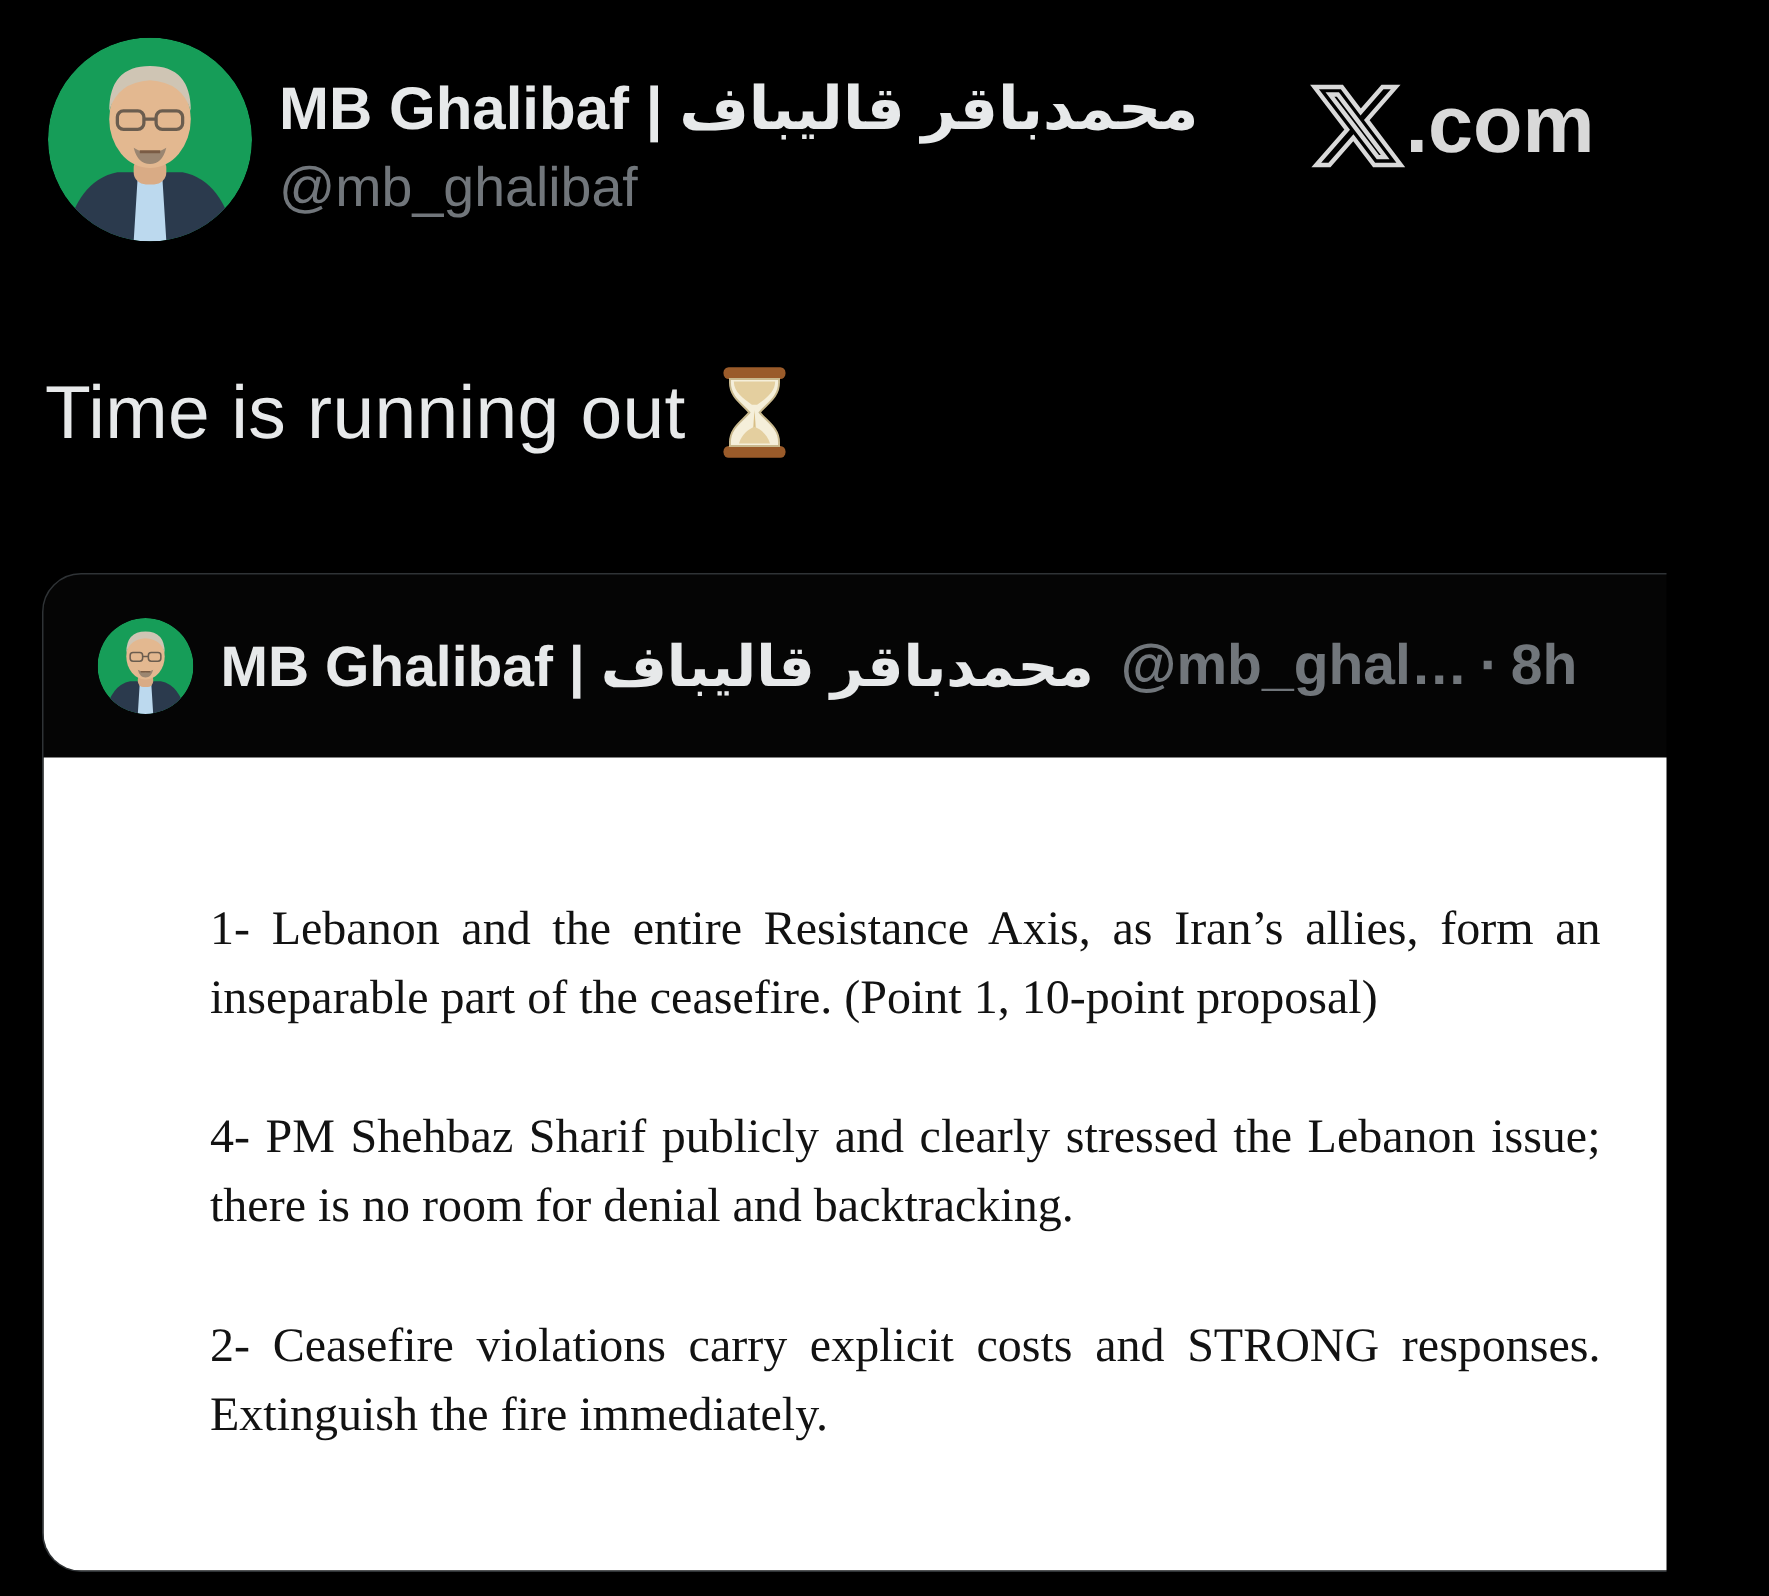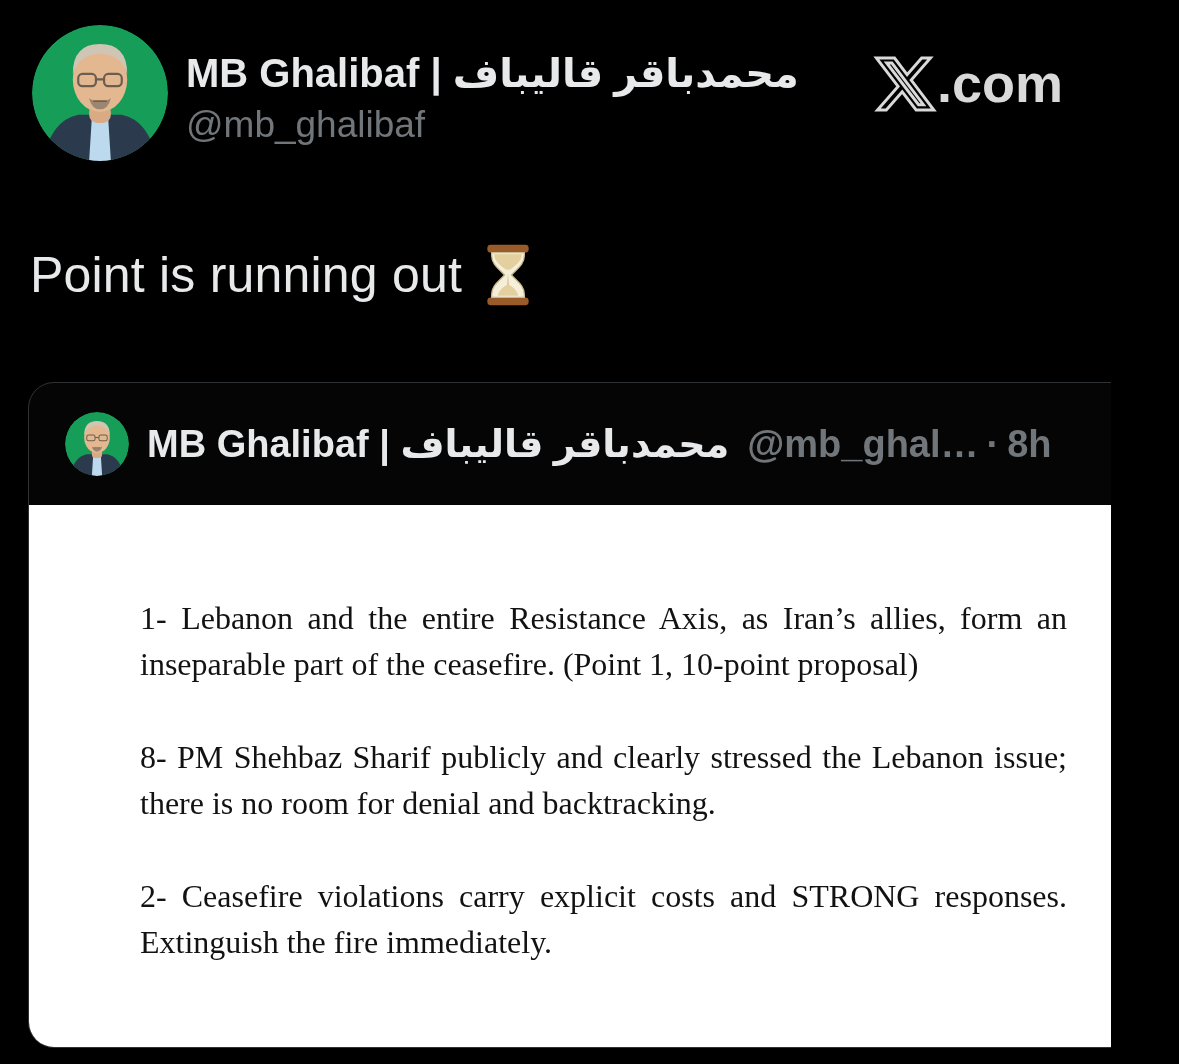--- a/index.html
+++ b/index.html
@@ -87,21 +87,21 @@
   </div>
 
   <div class="xcom">
     <svg viewBox="0 0 24 24">
       <path d="M18.244 2.25h3.308l-7.227 8.26 8.502 11.24h-6.657l-5.214-6.817L4.99 21.75H1.68l7.73-8.835L1.254 2.25h6.826l4.713 6.231zm-1.161 17.52h1.833L7.084 4.126H5.117z" fill="none" stroke="#d9d9d9" stroke-width="1.1"></path>
     </svg>
     <span class="xcom-text">.com</span>
   </div>
 
   <div class="tweet-line">
-    <span class="tweet-text">Point is running out</span>
+    <span class="tweet-text">Time is running out</span>
     <svg class="hourglass" viewBox="0 0 64 72">
       <rect x="8" y="1" width="48" height="9" rx="4" fill="#9a5b2a"></rect>
       <rect x="8" y="62" width="48" height="9" rx="4" fill="#9a5b2a"></rect>
       <path d="M13 10 H51 V13 C51 24 42 29 36 36 C42 43 51 48 51 59 V62 H13 V59 C13 48 22 43 28 36 C22 29 13 24 13 13 Z" fill="#f5efda" stroke="#c9b98e" stroke-width="1.5"></path>
       <path d="M16 12 H48 C48 20 41 25 34 30 L30 30 C23 25 16 20 16 12 Z" fill="#e4cf9f"></path>
       <path d="M32 34 L33 48 L31 48 Z" fill="#d8bf87"></path>
       <path d="M20 60 H44 C42 53 37 49 32 47 C27 49 22 53 20 60 Z" fill="#e4cf9f"></path>
     </svg>
   </div>
 
@@ -112,19 +112,19 @@
         <svg viewBox="0 0 100 100" width="64" height="64">
             <use href="#avatar-portrait"></use>
           </svg>
       </div>
       <span class="quote-name">MB Ghalibaf | محمدباقر قالیباف</span>
       <span class="quote-meta"><span>@mb_ghal…</span><span class="sep">·</span><span>8h</span></span>
     </div>
 
     <div class="quote-image">
       <p class="doc-paragraph">1- Lebanon and the entire Resistance Axis, as Iran’s allies, form an inseparable part of the ceasefire. (Point 1, 10-point proposal)</p>
-      <p class="doc-paragraph">8- PM Shehbaz Sharif publicly and clearly stressed the Lebanon issue; there is no room for denial and backtracking.</p>
+      <p class="doc-paragraph">4- PM Shehbaz Sharif publicly and clearly stressed the Lebanon issue; there is no room for denial and backtracking.</p>
       <p class="doc-paragraph">2- Ceasefire violations carry explicit costs and STRONG responses. Extinguish the fire immediately.</p>
     </div>
 
   </div>
 
 </div>
 
 </body></html>

